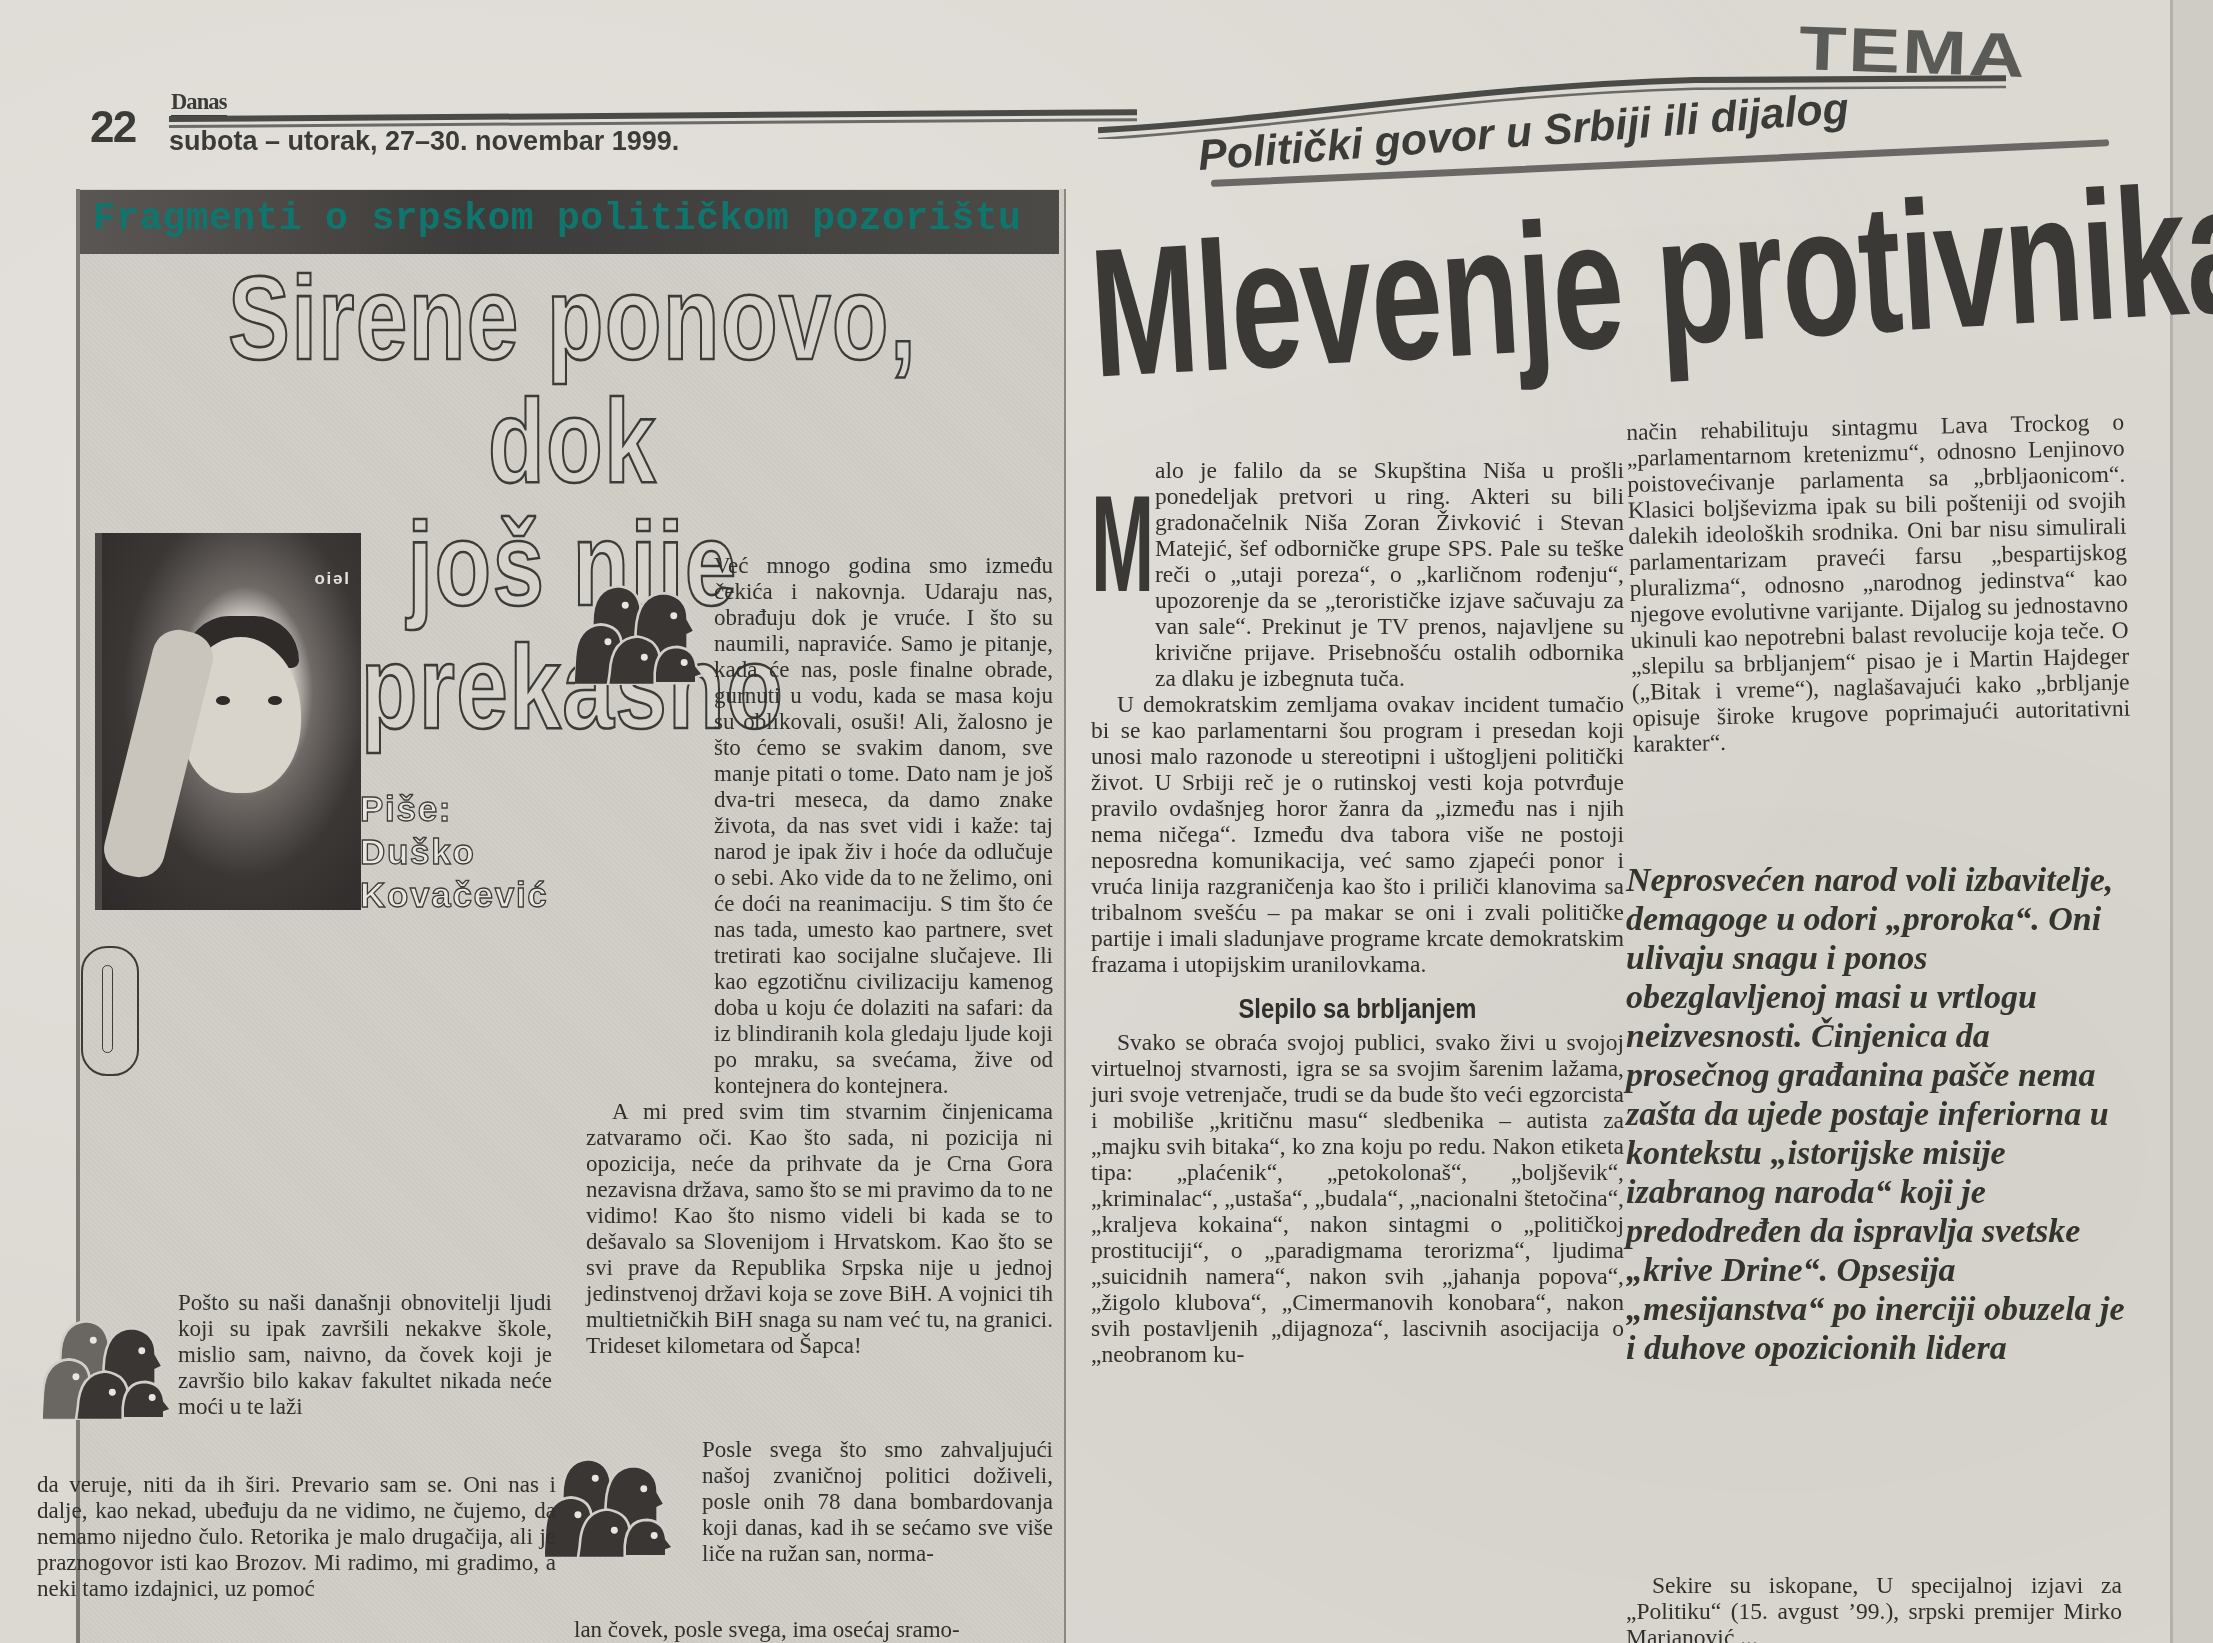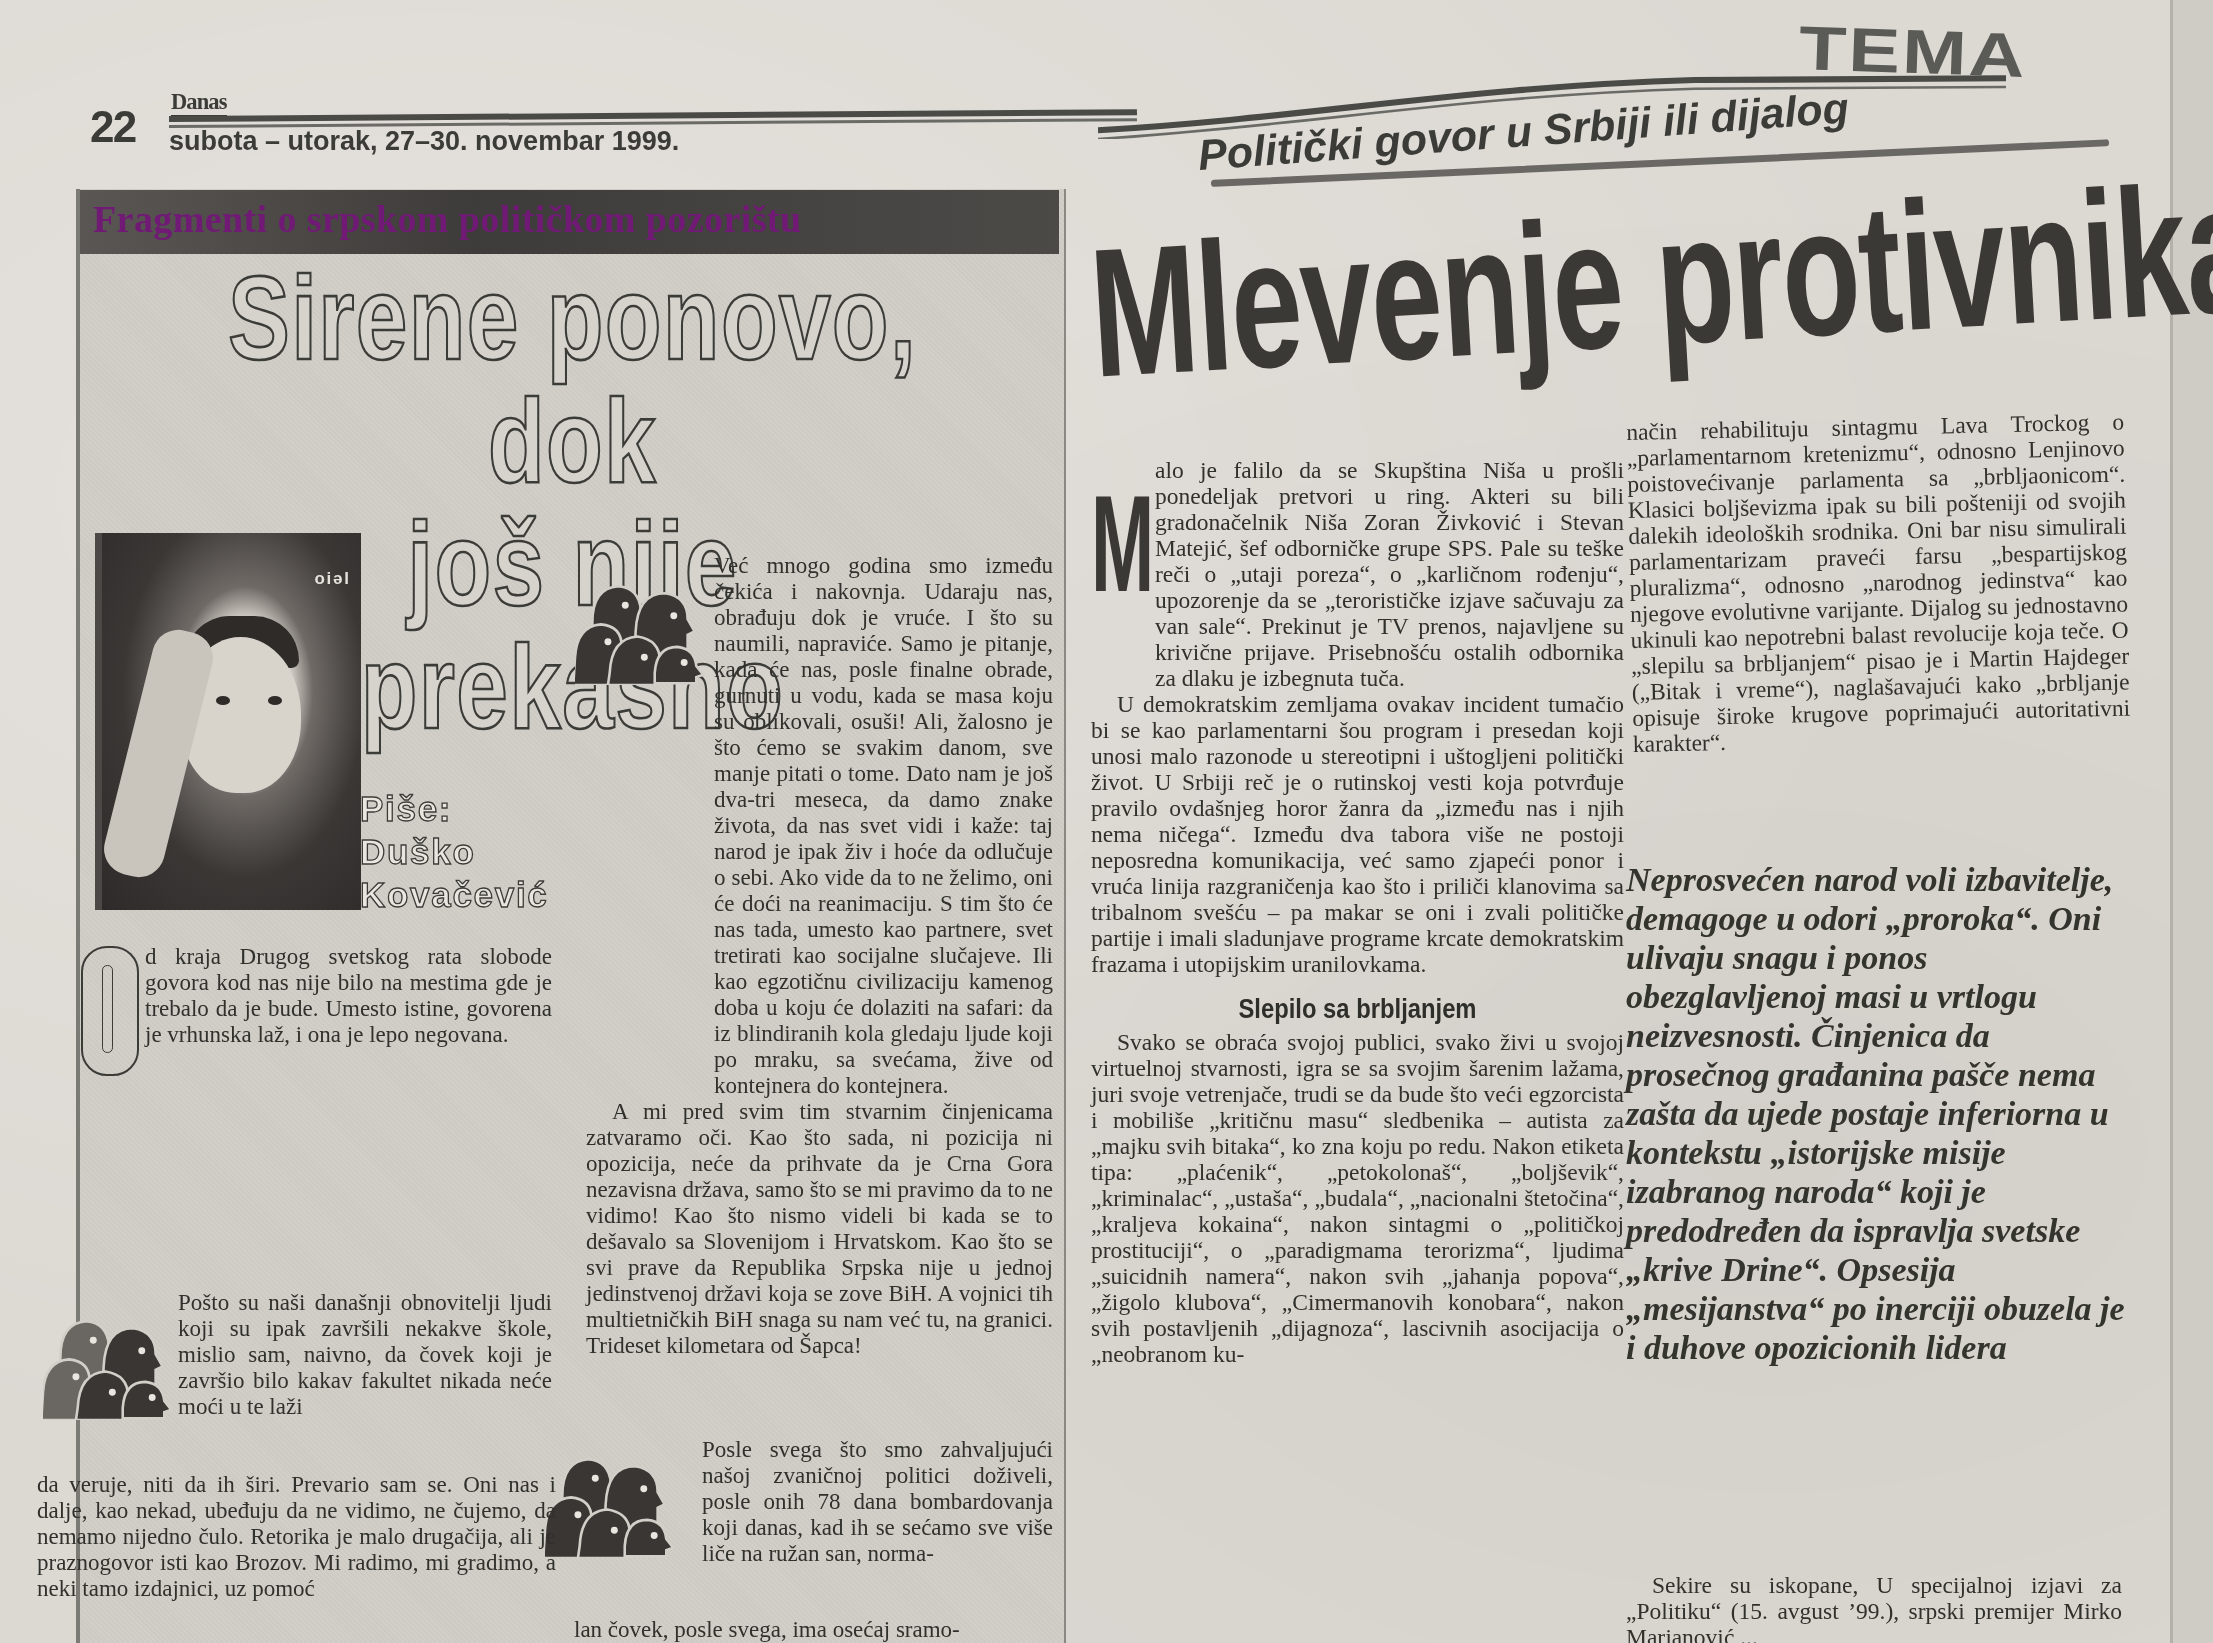--- a/index.html
+++ b/index.html
@@ -26,21 +26,21 @@
   .left-box {
     left:76px; top:189px; width:984px; height:1470px;
     border-left:4.3px solid #7c7a74; border-right:2.6px solid #8a8880;
     background:#d2cfc9;
     background-image:repeating-linear-gradient(45deg, rgba(0,0,0,0.025) 0 1.7px, transparent 1.7px 3.5px);
   }
   .kicker-bar {
     left:80px; top:190px; width:979px; height:64px; background:#4c4a47;
     background-image:linear-gradient(90deg,#5a5653,#3e3c3a 40%,#4c4a47);
   }
-  .kicker-text { left:93px; top:197px; font-family:Liberation Serif, serif; font-weight:bold; font-size:38px; color:#701a75; letter-spacing:0.4px; }
+  .kicker-text { left:93px; top:197px; font-family:Liberation Mono, monospace; font-weight:bold; font-size:38px; color:#0f766e; letter-spacing:0.4px; }
   .left-headline {
     left:97px; top:256px; width:951px; text-align:center;
     font-family:"Liberation Sans Narrow","Liberation Sans",sans-serif; font-weight:bold; font-size:119px; line-height:123px;
     color:#d6d3cd; -webkit-text-stroke:2.6px #3b3b38; transform:scaleX(0.78); transform-origin:center top;
     letter-spacing:1.7px;
   }
   .photo {
     left:95px; top:533px; width:259px; height:377px;
     background:radial-gradient(ellipse at 55% 42%, #e2ddd5 0 22%, #6f6a66 34%, #3b3735 60%, #2d2a29 100%);
     border-left:7px solid #4c4845;
@@ -167,21 +167,20 @@
     </g>
 </svg>
 
 <div class="abs body-text col-right-lead">
   <p style="padding-left:128px;">Već mnogo godina smo između čekića i nakovnja. Udaraju nas, obrađuju dok je vruće. I što su naumili, napraviće. Samo je pitanje, kada će nas, posle finalne obrade, gurnuti u vodu, kada se masa koju su oblikovali, osuši! Ali, žalosno je što ćemo se svakim danom, sve manje pitati o tome. Dato nam je još dva-tri meseca, da damo znake života, da nas svet vidi i kaže: taj narod je ipak živ i hoće da odlučuje o sebi. Ako vide da to ne želimo, oni će doći na reanimaciju. S tim što će nas tada, umesto kao partnere, svet tretirati kao socijalne slučajeve. Ili kao egzotičnu civilizaciju kamenog doba u koju će dolaziti na safari: da iz blindiranih kola gledaju ljude koji po mraku, sa svećama, žive od kontejnera do kontejnera.</p>
   <p class="indent">A mi pred svim tim stvarnim činjenicama zatvaramo oči. Kao što sada, ni pozicija ni opozicija, neće da prihvate da je Crna Gora nezavisna država, samo što se mi pravimo da to ne vidimo! Kao što nismo videli bi kada se to dešavalo sa Slovenijom i Hrvatskom. Kao što se svi prave da Republika Srpska nije u jednoj jedinstvenoj državi koja se zove BiH. A vojnici tih multietničkih BiH snaga su nam već tu, na granici. Trideset kilometara od Šapca!</p>
 </div>
 
 <div class="abs dropcap-o"></div>
 <div class="abs body-text col-left-lead">
-  <p style="padding-left:50px;">d kraja Drugog svetskog rata slobode govora kod nas nije bilo na mestima gde je trebalo da je bude. Umesto istine, govorena je vrhunska laž, i ona je lepo negovana.</p>
 </div>
 <div class="abs body-text posto-text">Pošto su naši današnji obnovitelji ljudi koji su ipak završili nekakve škole, mislio sam, naivno, da čovek koji je završio bilo kakav fakultet nikada neće moći u te laži</div>
 <div class="abs body-text posto-cont">da veruje, niti da ih širi. Prevario sam se. Oni nas i dalje, kao nekad, ubeđuju da ne vidimo, ne čujemo, da nemamo nijedno čulo. Retorika je malo drugačija, ali je praznogovor isti kao Brozov. Mi radimo, mi gradimo, a neki tamo izdajnici, uz pomoć</div>
 <div class="abs body-text posle-text">Posle svega što smo zahvaljujući našoj zvaničnoj politici doživeli, posle onih 78 dana bombardovanja koji danas, kad ih se sećamo sve više liče na ružan san, norma-</div>
 <div class="abs body-text posle-cont">lan čovek, posle svega, ima osećaj sramo-</div>
 
 <div class="abs right-kicker">Politički govor u Srbiji ili dijalog</div>
 <div class="abs right-kicker-rule"></div>
 <div class="abs right-headline">Mlevenje protivnika</div>
 

